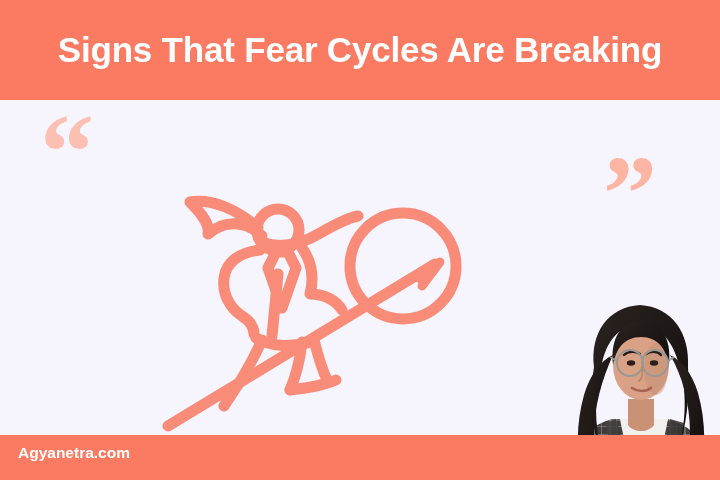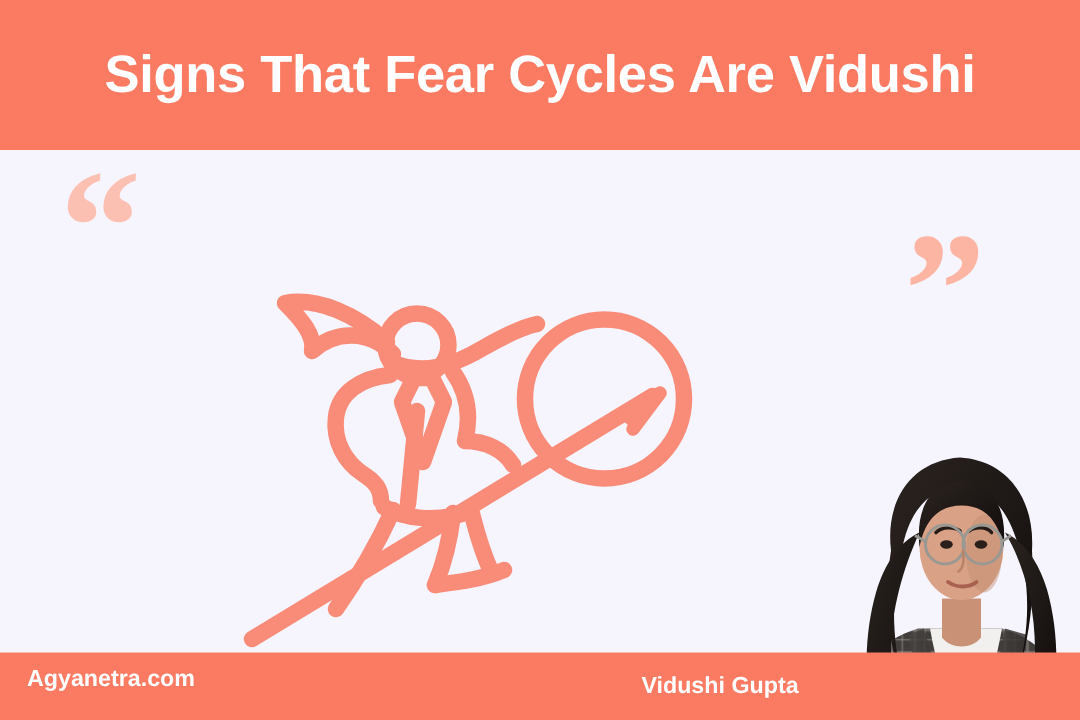--- a/index.html
+++ b/index.html
@@ -134,21 +134,21 @@
     font-weight: bold;
     white-space: nowrap;
   }
 </style>
 </head>
 <body>
 
 <div id="card">
 
   <div id="header-bar"></div>
-  <div id="header-title">Signs That Fear Cycles Are Vidushi</div>
+  <div id="header-title">Signs That Fear Cycles Are Breaking</div>
 
   <div id="quote-open">“</div>
   <div id="quote-close">”</div>
 
   <div id="illustration">
     <svg viewBox="0 0 350 245" width="350" height="245" xmlns="http://www.w3.org/2000/svg">
       <g fill="none" stroke="#F98C79" stroke-width="11" stroke-linecap="round" stroke-linejoin="round">
 
         <path d="M 18 236 L 285 74"></path>
 
@@ -258,15 +258,14 @@
 
         <path d="M 82 72 C 83 80 82 84 79 86" stroke="#b9856a" stroke-width="1.8" fill="none" stroke-linecap="round"></path>
 
         <path d="M 72 93 C 78 97 86 97 91 93" stroke="#a8614f" stroke-width="2.6" fill="none" stroke-linecap="round"></path>
       </g>
     </svg>
   </div>
 
   <div id="footer-bar"></div>
   <div id="footer-site">Agyanetra.com</div>
-  <div id="footer-author">Vidushi Gupta</div>
 
 </div>
 
 </body></html>

